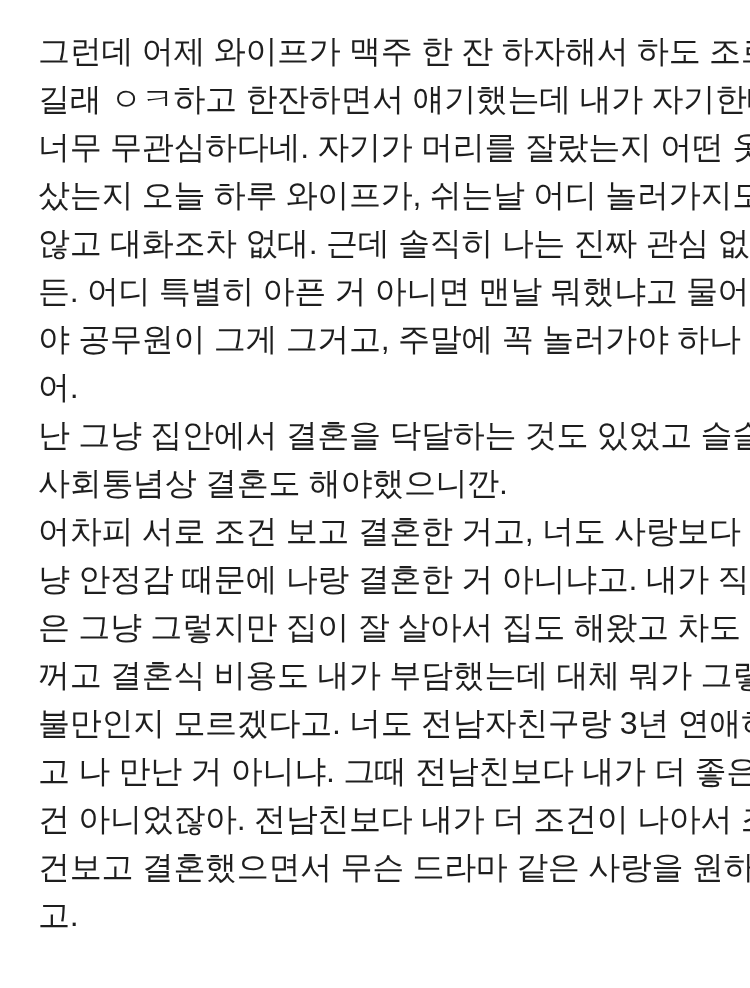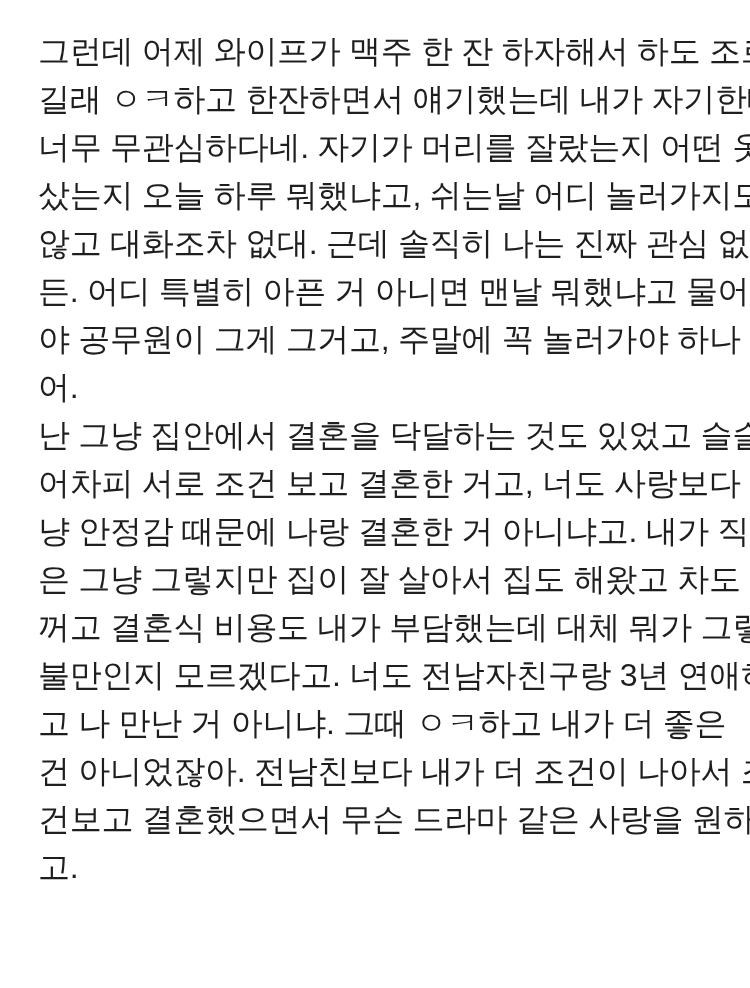--- a/index.html
+++ b/index.html
@@ -28,28 +28,29 @@
     min-height: 48px;
   }
 </style>
 </head>
 <body>
 
 <div class="post-body">
   <div class="text-line">그런데 어제 와이프가 맥주 한 잔 하자해서 하도 조르</div>
   <div class="text-line">길래 ㅇㅋ하고 한잔하면서 얘기했는데 내가 자기한테</div>
   <div class="text-line">너무 무관심하다네. 자기가 머리를 잘랐는지 어떤 옷을</div>
-  <div class="text-line">샀는지 오늘 하루 뭐했냐고, 쉬는날 어디 놀러가지도</div>
+  <div class="text-line">샀는지 오늘 하루 와이프가, 쉬는날 어디 놀러가지도</div>
   <div class="text-line">않고 대화조차 없대. 근데 솔직히 나는 진짜 관심 없거</div>
   <div class="text-line">든. 어디 특별히 아픈 거 아니면 맨날 뭐했냐고 물어봐</div>
   <div class="text-line">야 공무원이 그게 그거고, 주말에 꼭 놀러가야 하나 싶</div>
   <div class="text-line">어.</div>
   <div class="text-line">난 그냥 집안에서 결혼을 닥달하는 것도 있었고 슬슬</div>
+  <div class="text-line">사회통념상 결혼도 해야했으니깐.</div>
   <div class="text-line">어차피 서로 조건 보고 결혼한 거고, 너도 사랑보다 그</div>
   <div class="text-line">냥 안정감 때문에 나랑 결혼한 거 아니냐고. 내가 직업</div>
   <div class="text-line">은 그냥 그렇지만 집이 잘 살아서 집도 해왔고 차도 내</div>
   <div class="text-line">꺼고 결혼식 비용도 내가 부담했는데 대체 뭐가 그렇게</div>
   <div class="text-line">불만인지 모르겠다고. 너도 전남자친구랑 3년 연애하</div>
-  <div class="text-line">고 나 만난 거 아니냐. 그때 ㅇㅋ하고 내가 더 좋은</div>
+  <div class="text-line">고 나 만난 거 아니냐. 그때 전남친보다 내가 더 좋은</div>
   <div class="text-line">건 아니었잖아. 전남친보다 내가 더 조건이 나아서 조</div>
   <div class="text-line">건보고 결혼했으면서 무슨 드라마 같은 사랑을 원하냐</div>
   <div class="text-line">고.</div>
 </div>
 
 </body></html>

